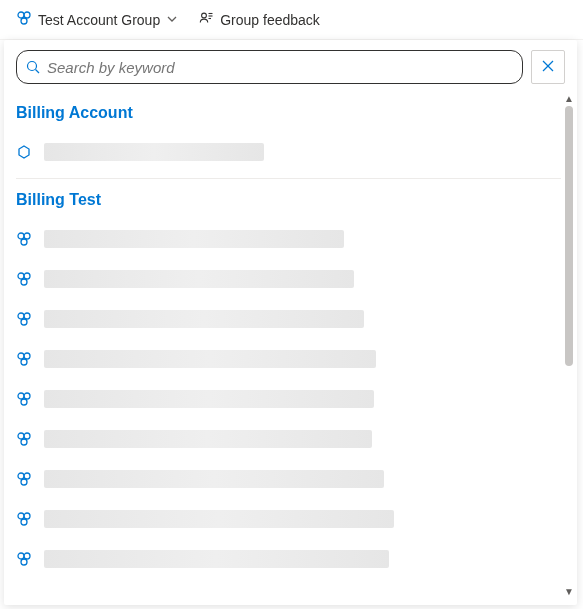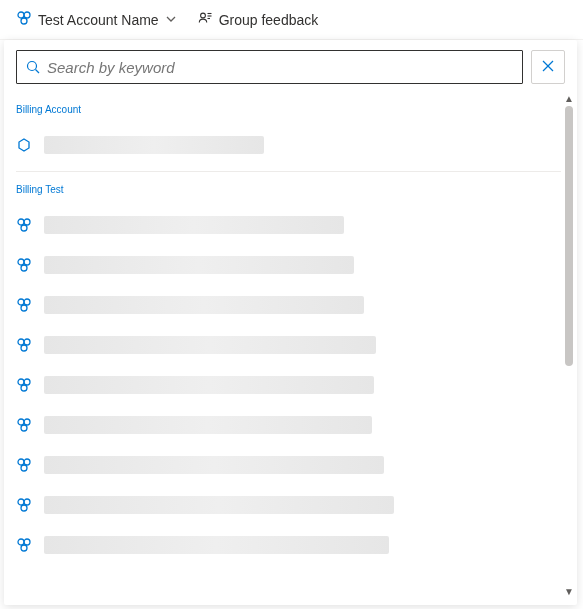--- a/index.html
+++ b/index.html
@@ -52,21 +52,21 @@
       display: flex;
       align-items: stretch;
       padding: 0 12px 8px 12px;
       gap: 8px;
     }
     .search-box {
       flex: 1;
       display: flex;
       align-items: center;
       border: 1px solid #323130;
-      border-radius: 1px;
+      border-radius: 12px;
       height: 34px;
       padding: 0 6px;
     }
     .search-box .search-icon {
       color: #0078d4;
       margin: 0 6px 0 2px;
       display: flex;
       align-items: center;
     }
     .search-input {
@@ -100,22 +100,22 @@
       display: flex;
       overflow: hidden;
     }
     .results {
       flex: 1;
       overflow-y: hidden;
       padding: 0 0 0 12px;
     }
     .section-header {
       color: #0078d4;
-      font-weight: 400;
-      font-size: 10px;
+      font-weight: 700;
+      font-size: 16px;
       padding: 12px 0 10px 0;
     }
     .result-item {
       display: flex;
       align-items: center;
       gap: 10px;
       height: 40px;
       cursor: pointer;
     }
     .result-item .item-icon {
@@ -170,21 +170,21 @@
 
 <div class="topbar">
   <div class="topbar-item">
     <span class="item-icon">
       <svg width="16" height="16" viewBox="0 0 16 16" fill="none" stroke="#0078d4" stroke-width="1.3">
         <circle cx="5" cy="5" r="3"></circle>
           <circle cx="11" cy="5" r="3"></circle>
           <circle cx="8" cy="11" r="3"></circle>
       </svg>
     </span>
-    <span>Test Account Name</span>
+    <span>Test Account Group</span>
     <span class="chevron">
       <svg width="12" height="12" viewBox="0 0 12 12" fill="none" stroke="#605e5c" stroke-width="1.3">
         <polyline points="2,4 6,8 10,4"></polyline>
       </svg>
     </span>
   </div>
   <div class="topbar-item">
     <span>
       <svg width="16" height="16" viewBox="0 0 16 16" fill="none" stroke="#323130" stroke-width="1.1">
         <circle cx="6" cy="5.5" r="2.4"></circle>

